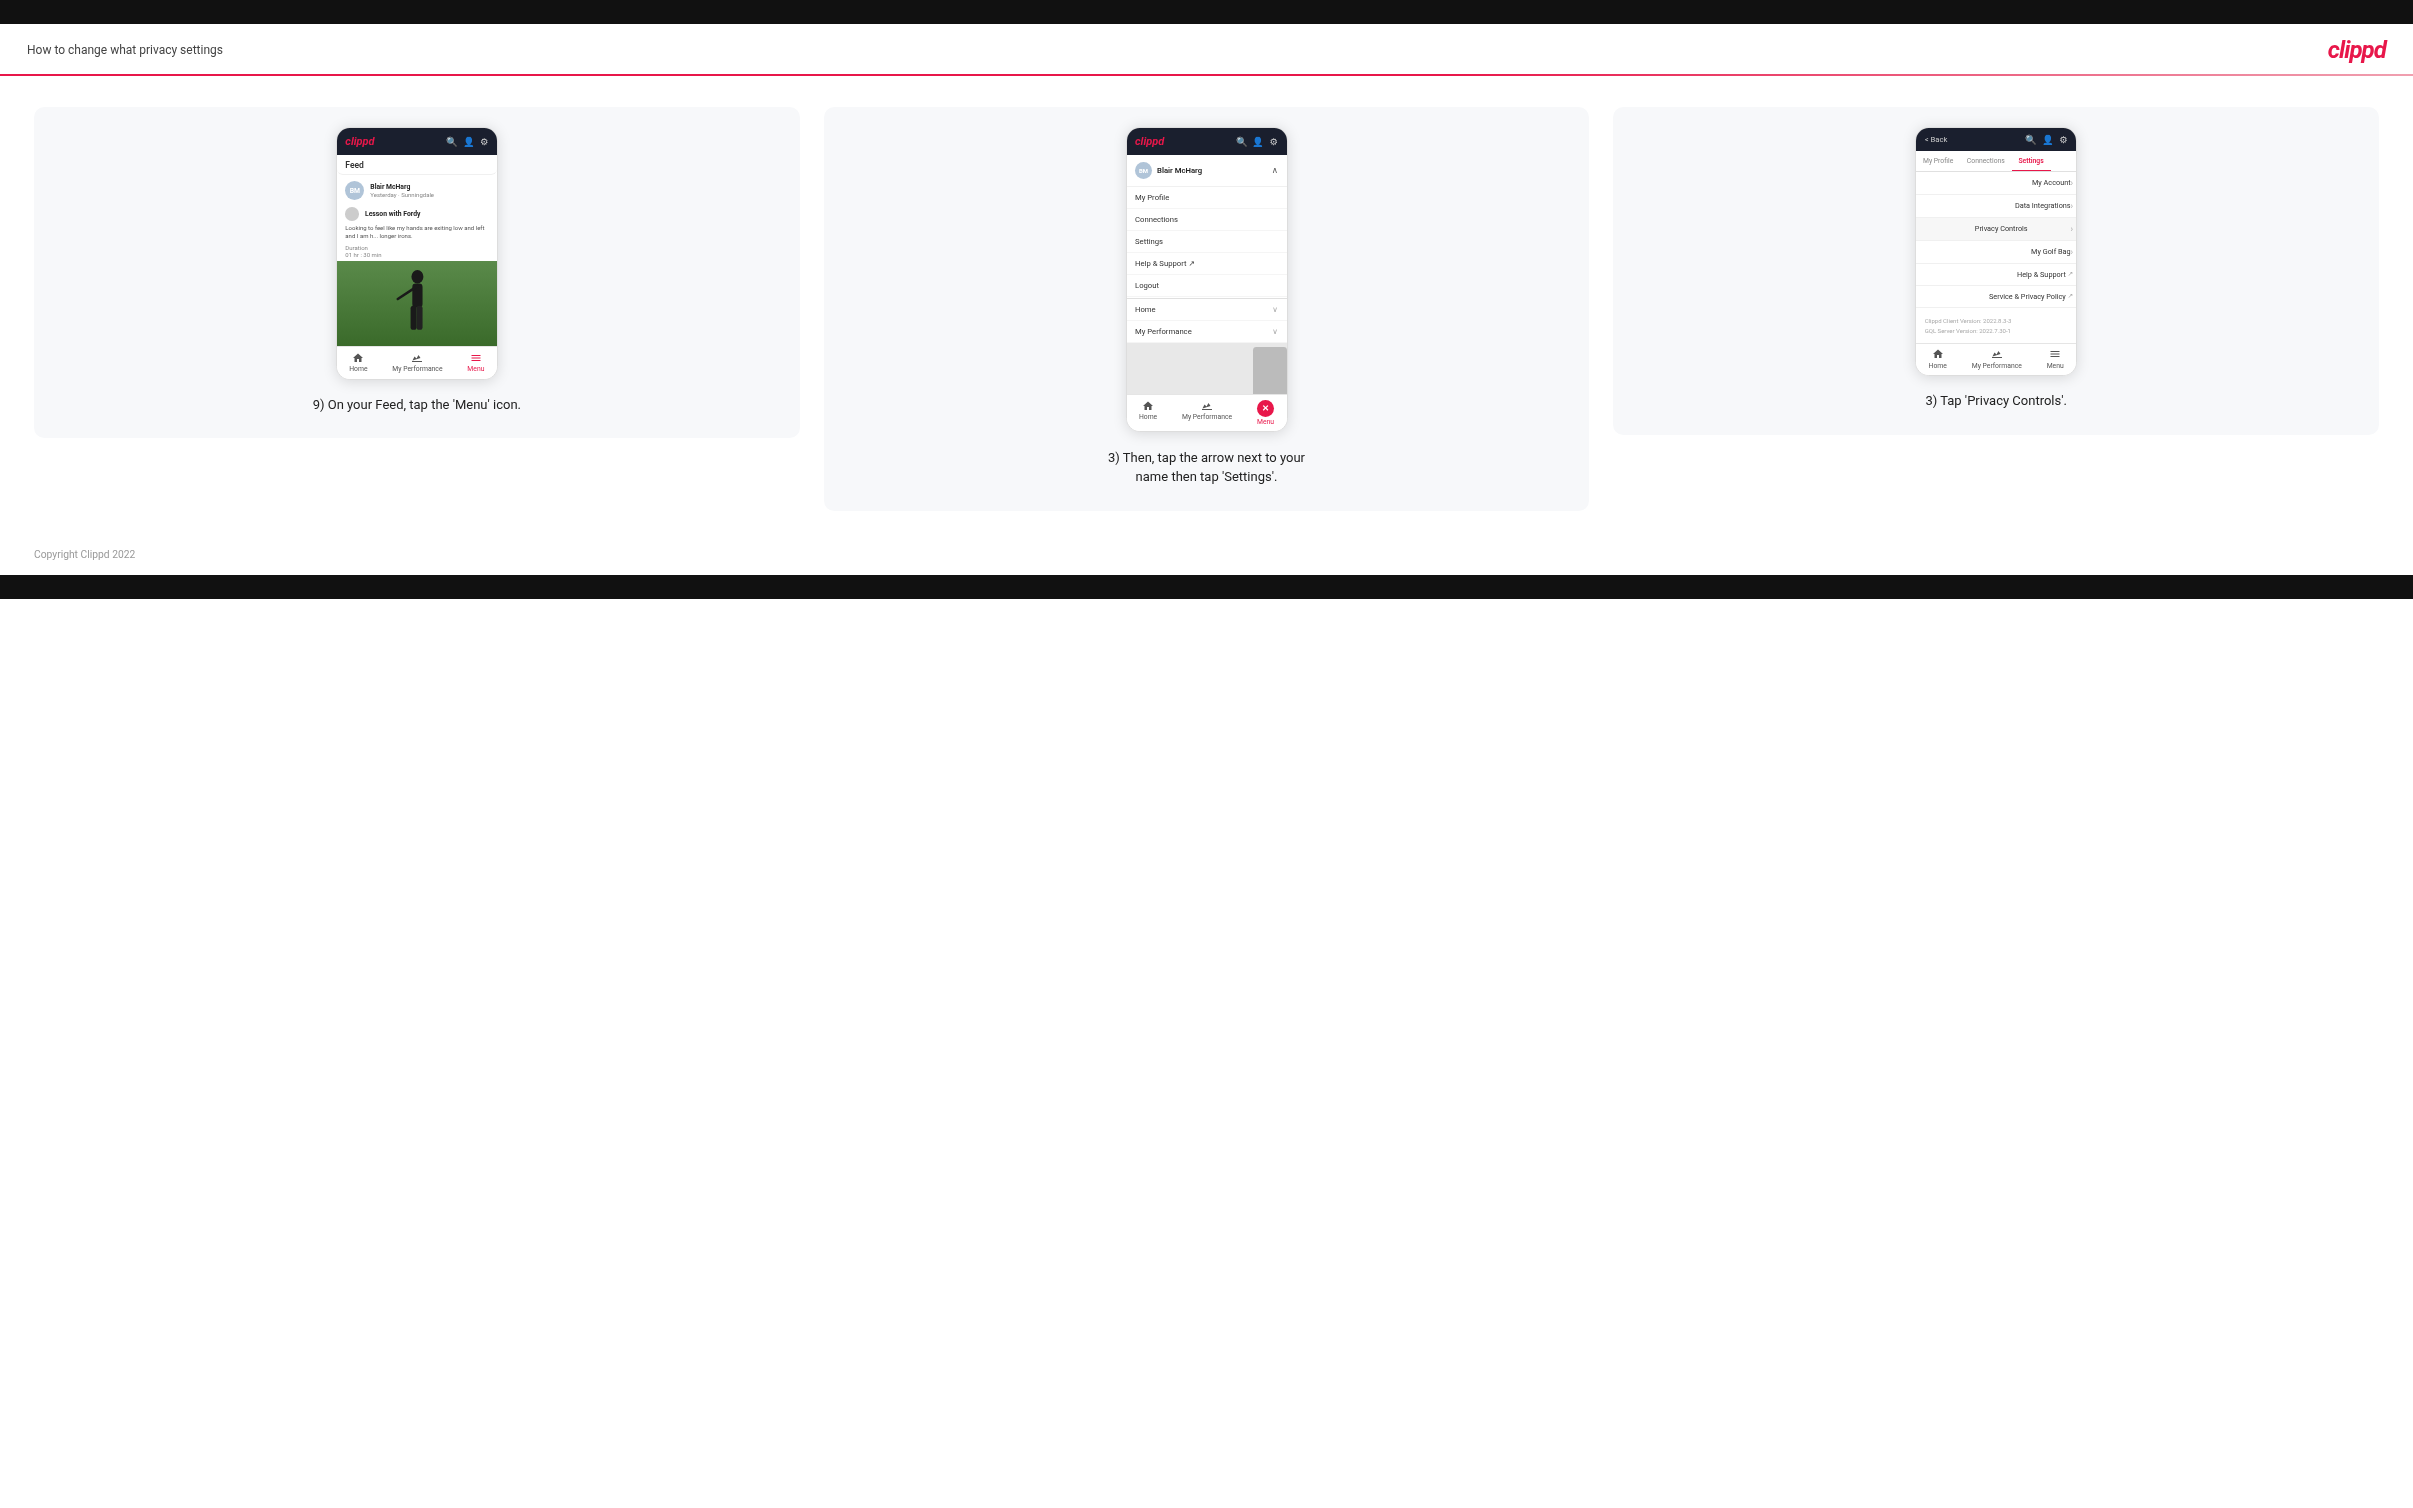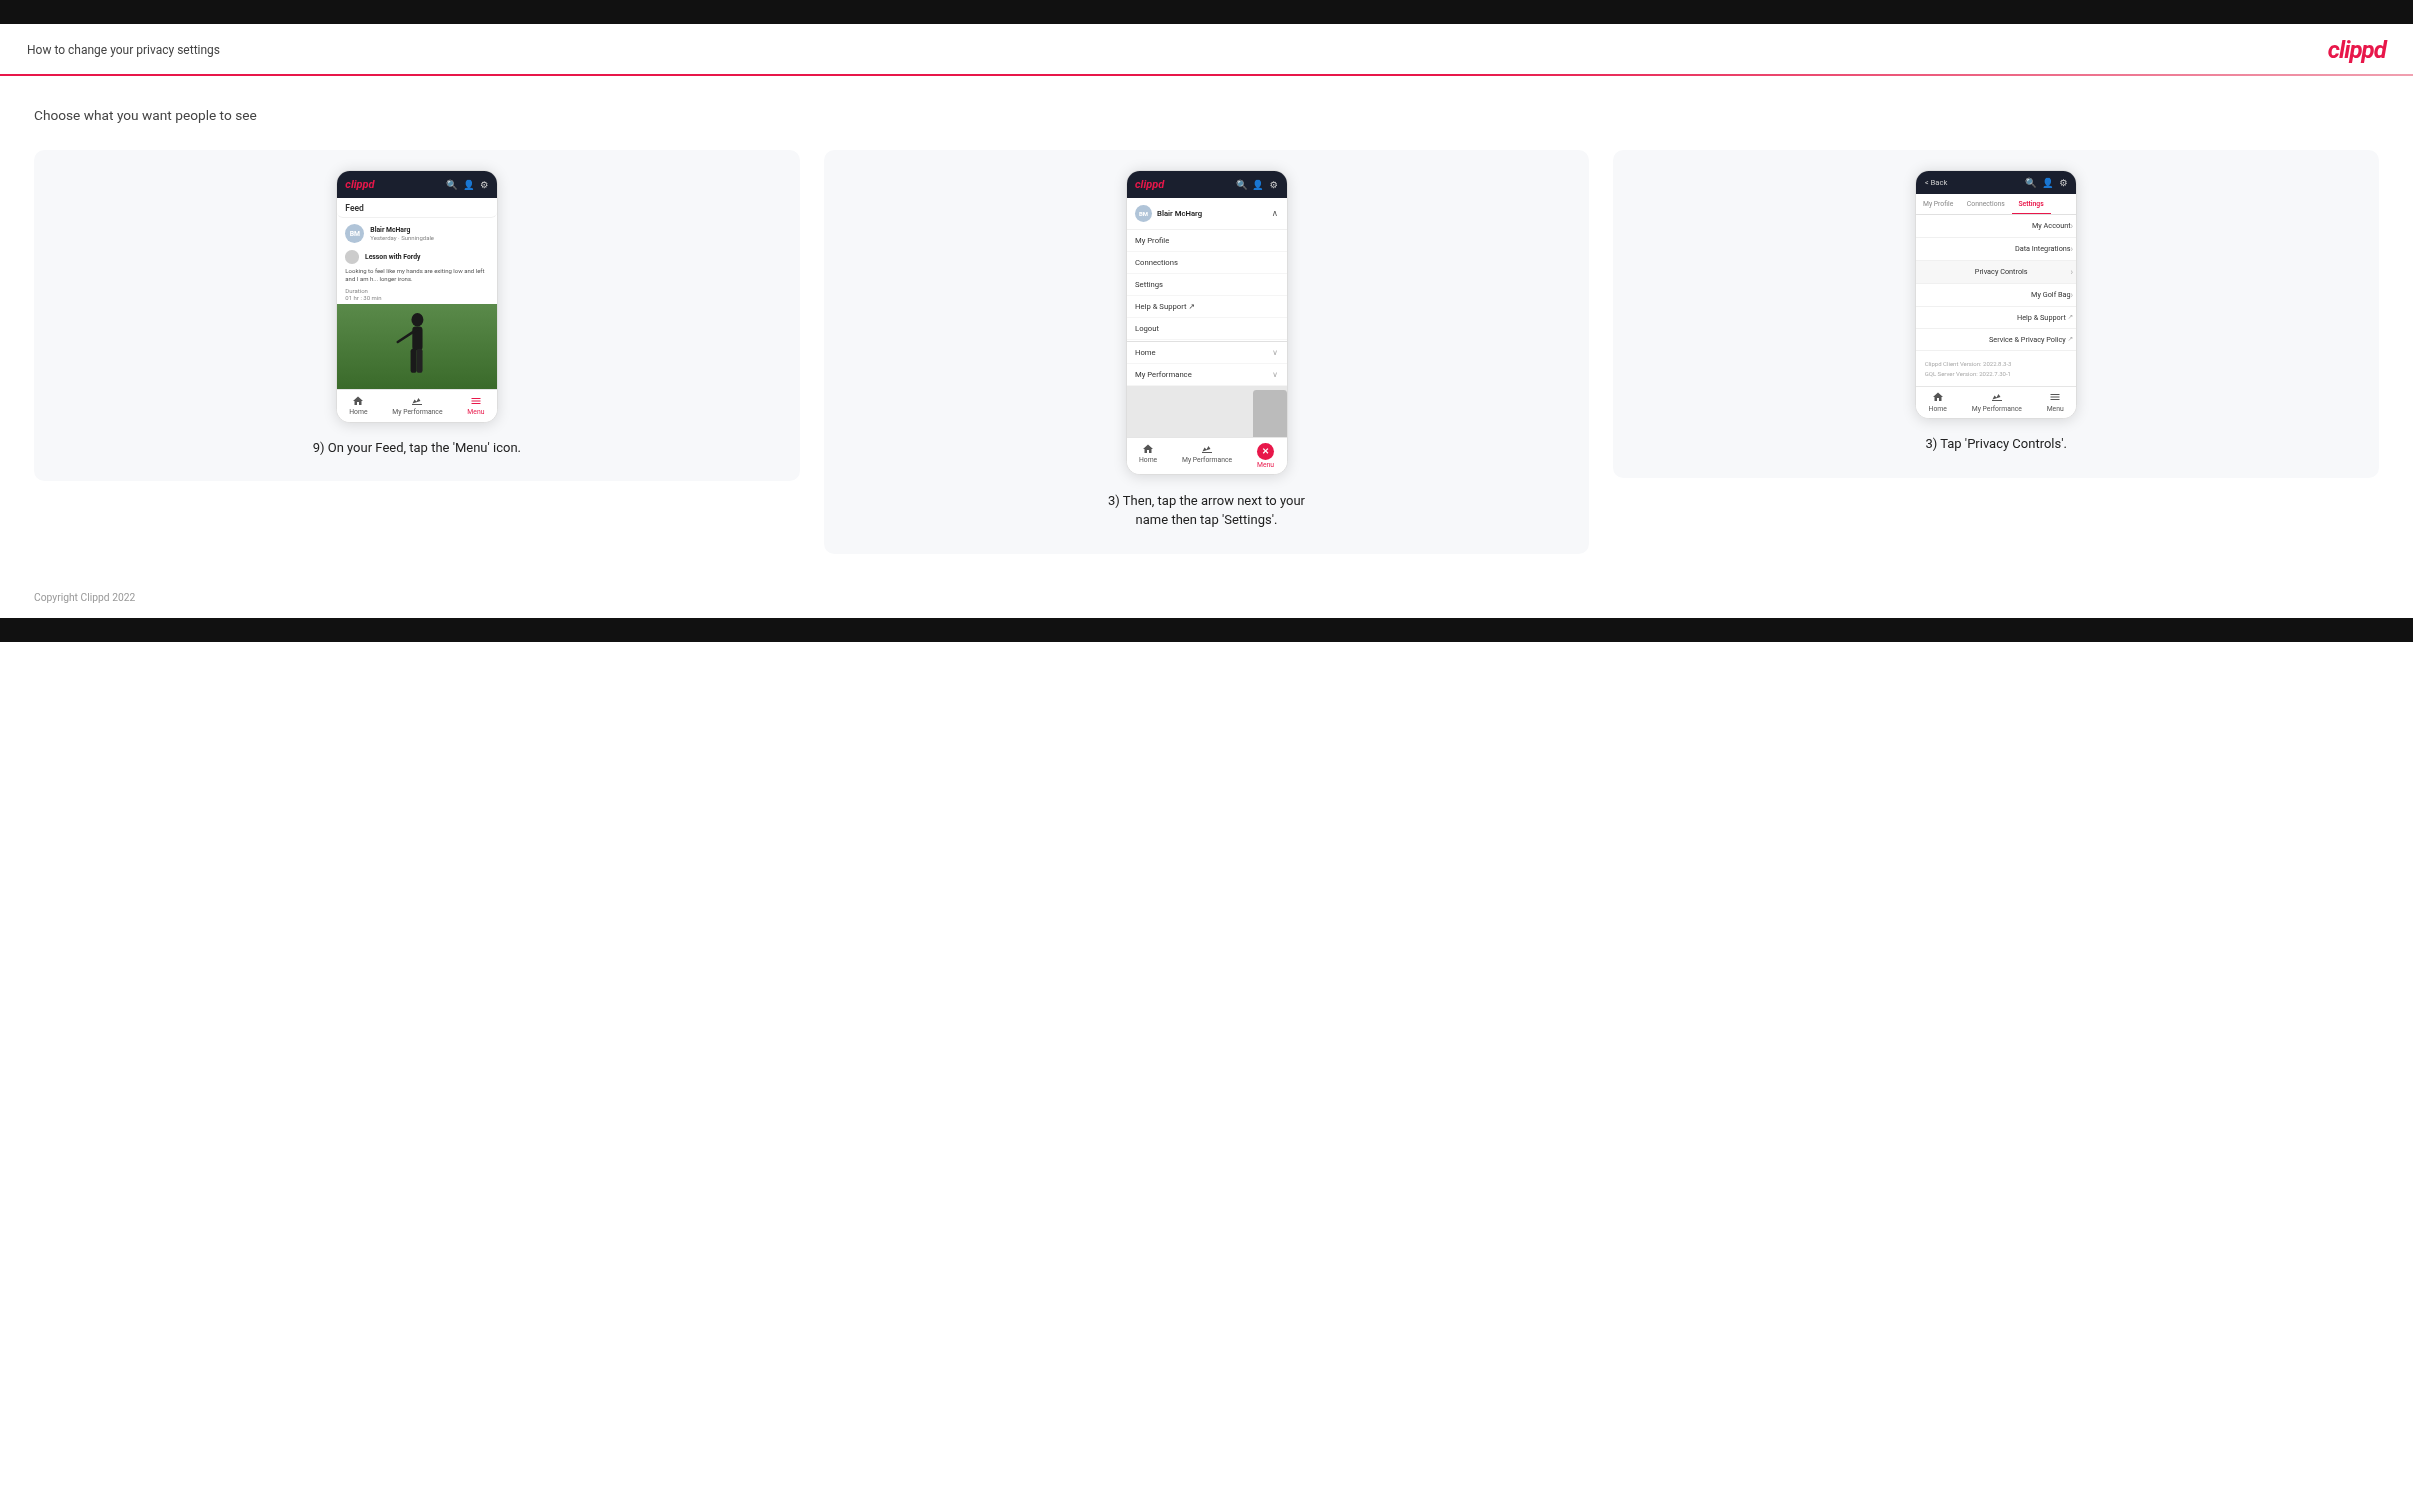--- a/index.html
+++ b/index.html
@@ -348,27 +348,26 @@
       font-size: 8.5px;
       font-weight: 700;
     }
   </style>
 </head>
 <body>
 
 <div class="top-bar"></div>
 
 <div class="header">
-  <span class="header-title">How to change your privacy settings</span>
+  <span class="header-title">How to change what privacy settings</span>
   <span class="logo">clippd</span>
 </div>
 <div class="header-divider"></div>
 
 <div class="main">
-  <div class="page-subtitle">Choose what you want people to see</div>
 
   <div class="steps-row">
 
     <div class="step-card">
       <div class="phone-mockup">
 
         <div class="phone-top-bar">
           <span class="phone-logo">clippd</span>
           <div class="phone-icons">
             <span class="phone-icon">🔍</span>

